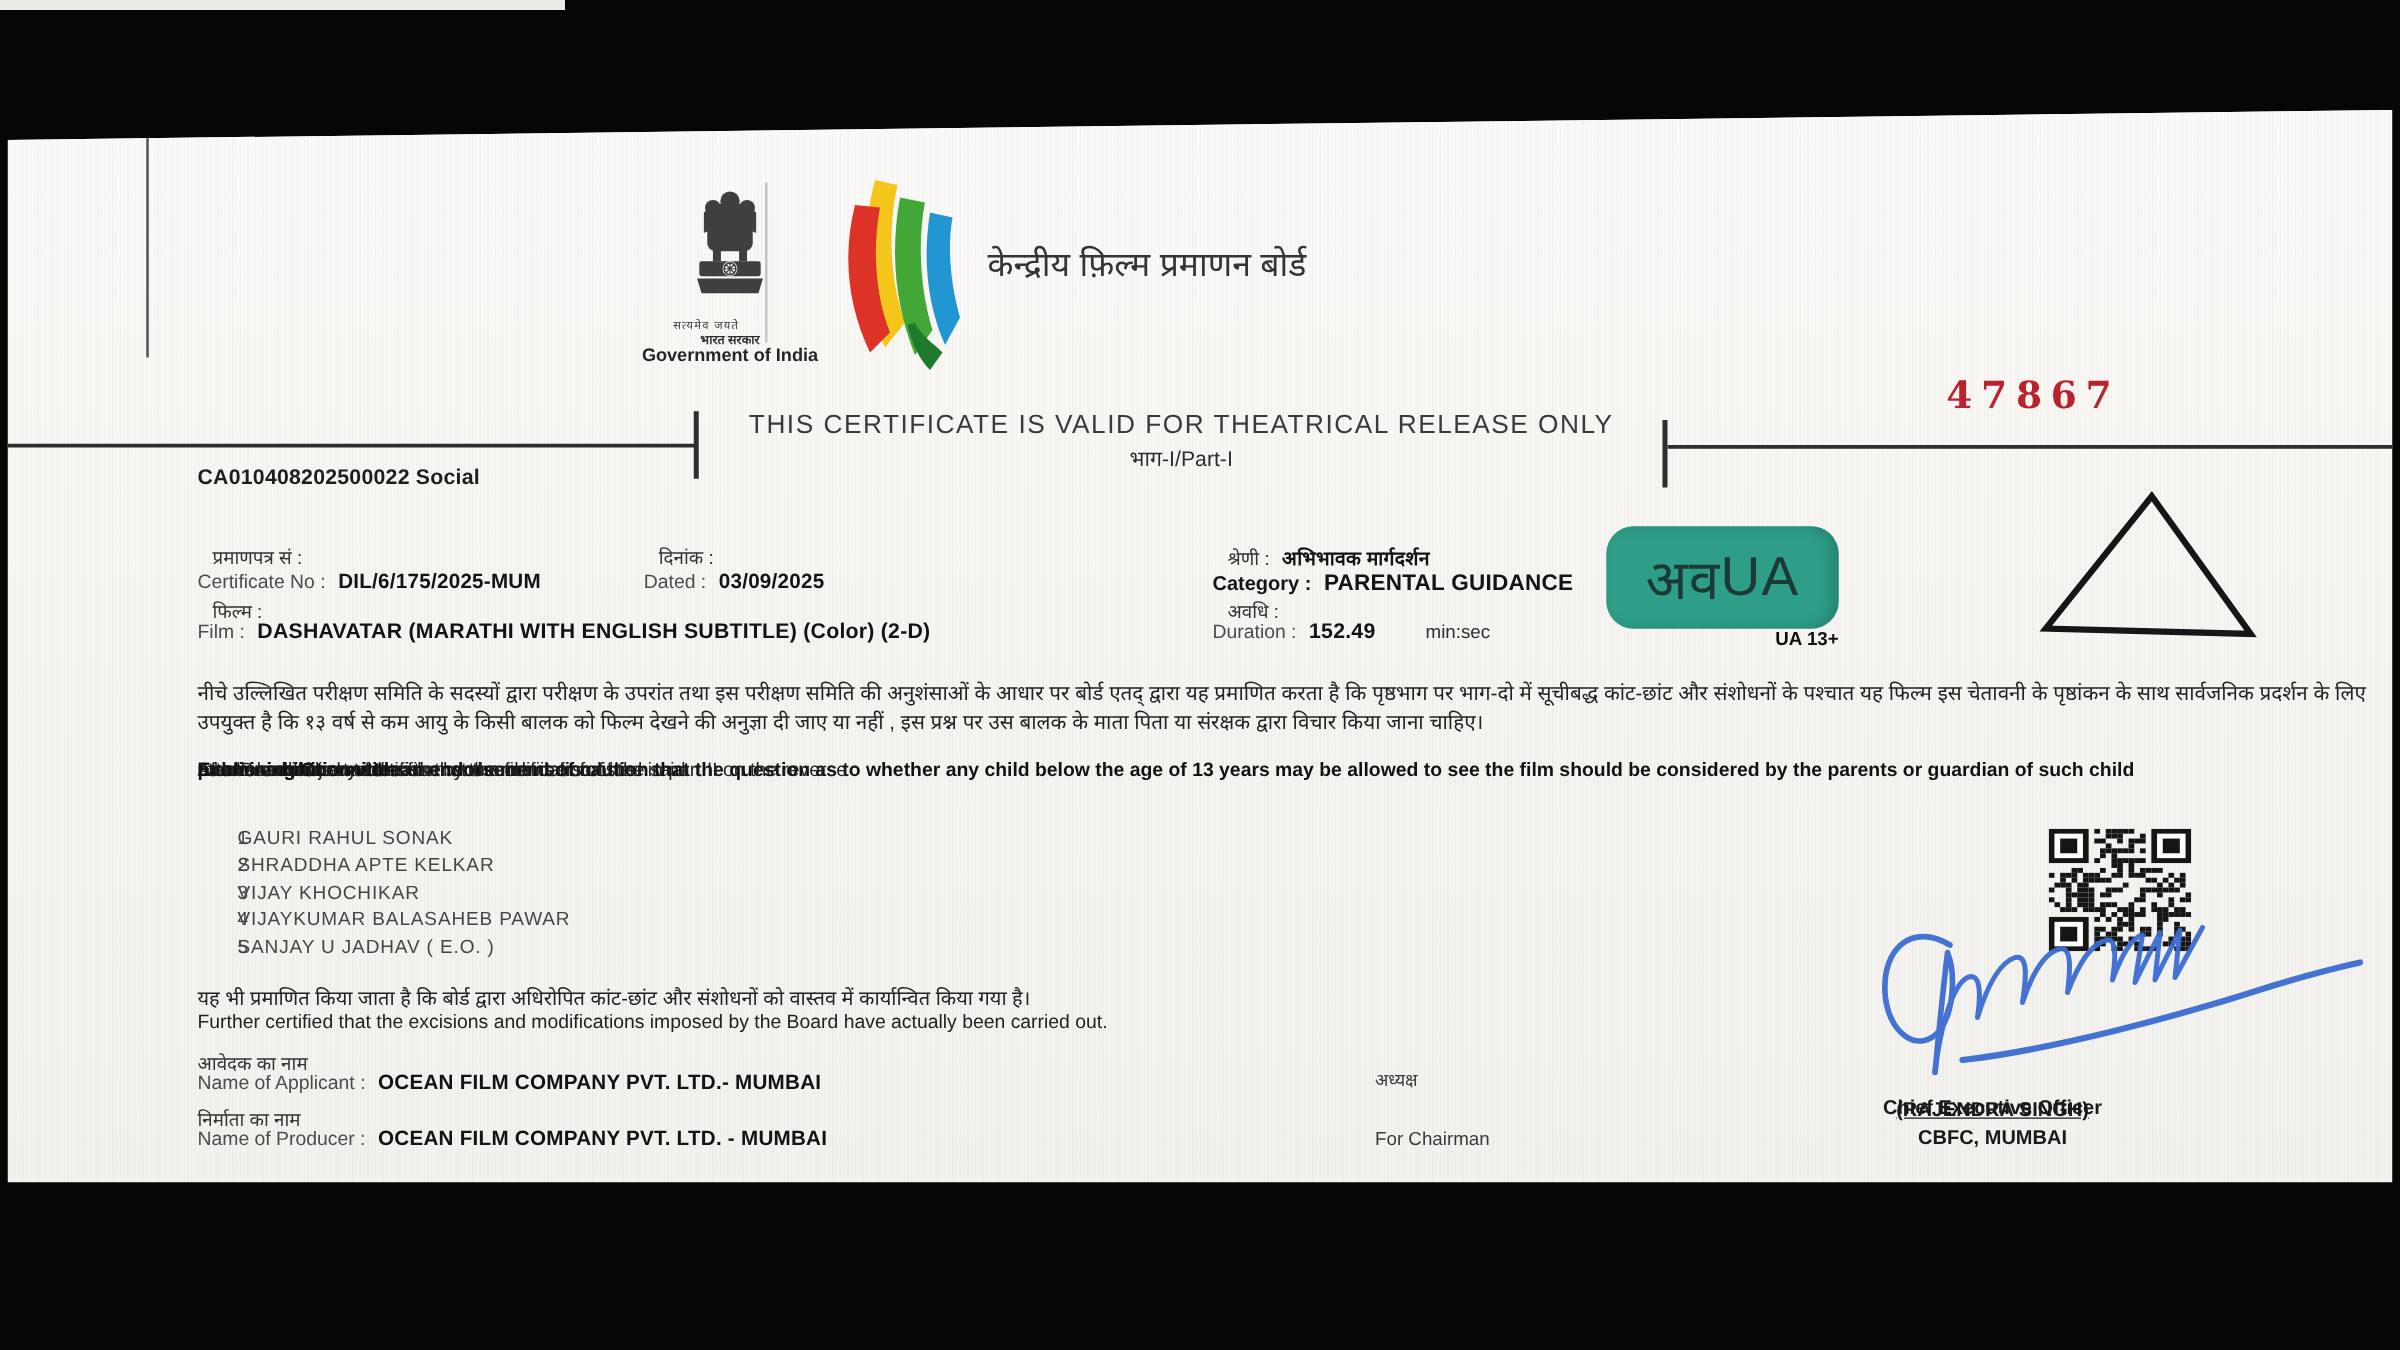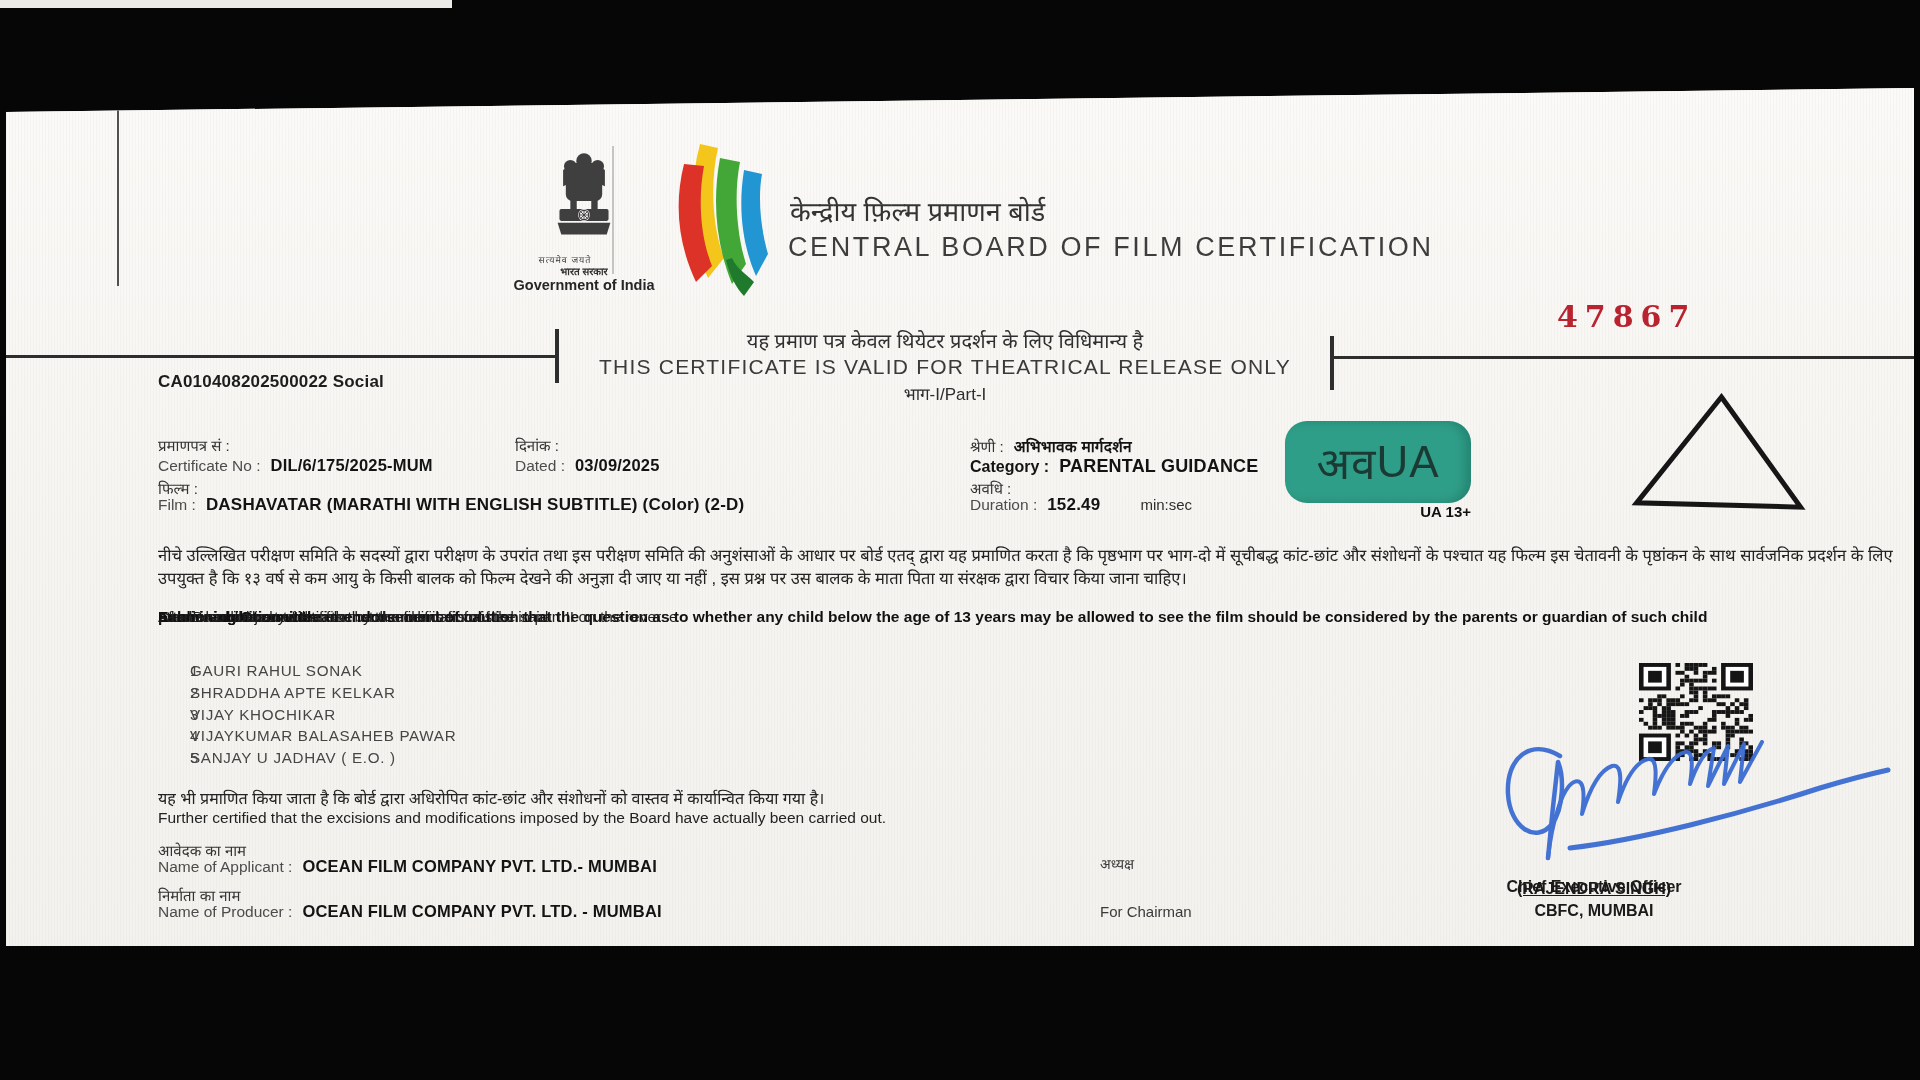--- a/index.html
+++ b/index.html
@@ -31,21 +31,21 @@
   .rule-l{left:0;top:267px;width:551px;height:3px;background:#2e2e2e;}
   .tick-l{left:549px;top:241px;width:4px;height:54px;background:#2e2e2e;}
   .tick-r{left:1324px;top:248px;width:4px;height:54px;background:#2e2e2e;}
   .rule-r{left:1328px;top:268px;width:580px;height:3px;background:#2e2e2e;}
   .banner{left:555px;top:239px;width:768px;text-align:center;color:#2f2f2f;}
   .banner .b-hi{position:static;display:block;font-size:20px;}
   .banner .b-en{position:static;display:block;font-size:21px;letter-spacing:1.2px;color:#3a3a3a;margin-top:1px;}
   .banner .b-part{position:static;display:block;font-size:17px;margin-top:3px;color:#2d2d2d;}
   .ref{left:152px;top:284px;font-size:17px;font-weight:bold;color:#1d1d1d;letter-spacing:.2px;}
   
-  .lblhi{font-size:15px;color:#333;}
+  .lblhi{font-size:15px;color:#333;margin-left:12px;}
   .lbl{color:#4c4c4c;font-size:15.5px;}
   .val{font-weight:bold;color:#131313;font-size:16.5px;margin-left:10px;letter-spacing:.2px;}
   .r1hi{top:347px;} .r1en{top:368px;} .r2hi{top:390px;} .r2en{top:407px;}
   .c1{left:152px;} .c2{left:509px;} .c3{left:964px;}
   .film-line .val{font-size:17px;}
   .cat-b{font-weight:bold;color:#131313;font-size:16px;}
   .dur-unit{margin-left:40px;font-size:15px;color:#2e2e2e;font-weight:normal;}
   
   .badge{left:1279px;top:333px;width:186px;height:82px;border-radius:22px;
          display:flex;align-items:center;justify-content:center;
@@ -108,28 +108,26 @@
     <div class="divider"></div>
 
     <svg class="cbfc-logo" viewBox="0 0 110 160">
       <path d="M38,4 C26,50 28,96 46,138 L62,118 C50,86 48,42 56,8 Z" fill="#f4c51b"></path>
       <path d="M22,24 C12,64 16,104 34,142 L50,126 C38,96 36,58 42,26 Z" fill="#dc3227"></path>
       <path d="M58,18 C50,62 54,104 70,144 L84,124 C74,92 72,52 78,22 Z" fill="#42a736"></path>
       <path d="M82,30 C76,68 80,104 94,136 L106,114 C98,86 96,56 100,34 Z" fill="#2196d3"></path>
       <path d="M64,120 C68,136 74,148 82,156 L92,142 C84,134 74,128 70,118 Z" fill="#1f7a2d"></path>
     </svg>
     <div class="title-hi">केन्द्रीय फ़िल्म प्रमाणन बोर्ड</div>
-    <div class="title-en">CENTRAL BOARD OF FILM CERTIFICATION</div>
 
     <div class="stamp">47867</div>
 
     <div class="rule-l"></div>
     <div class="tick-l"></div>
     <div class="banner">
-      <span class="b-hi">यह प्रमाण पत्र केवल थियेटर प्रदर्शन के लिए विधिमान्य है</span>
       <span class="b-en">THIS CERTIFICATE IS VALID FOR THEATRICAL RELEASE ONLY</span>
       <span class="b-part">भाग-I/Part-I</span>
     </div>
     <div class="tick-r"></div>
     <div class="rule-r"></div>
 
     <div class="ref">CA010408202500022 Social</div>
 
     <div class="r1hi c1"><span class="lblhi" style="position:static">प्रमाणपत्र सं  :</span></div>
     <div class="r1en c1">

